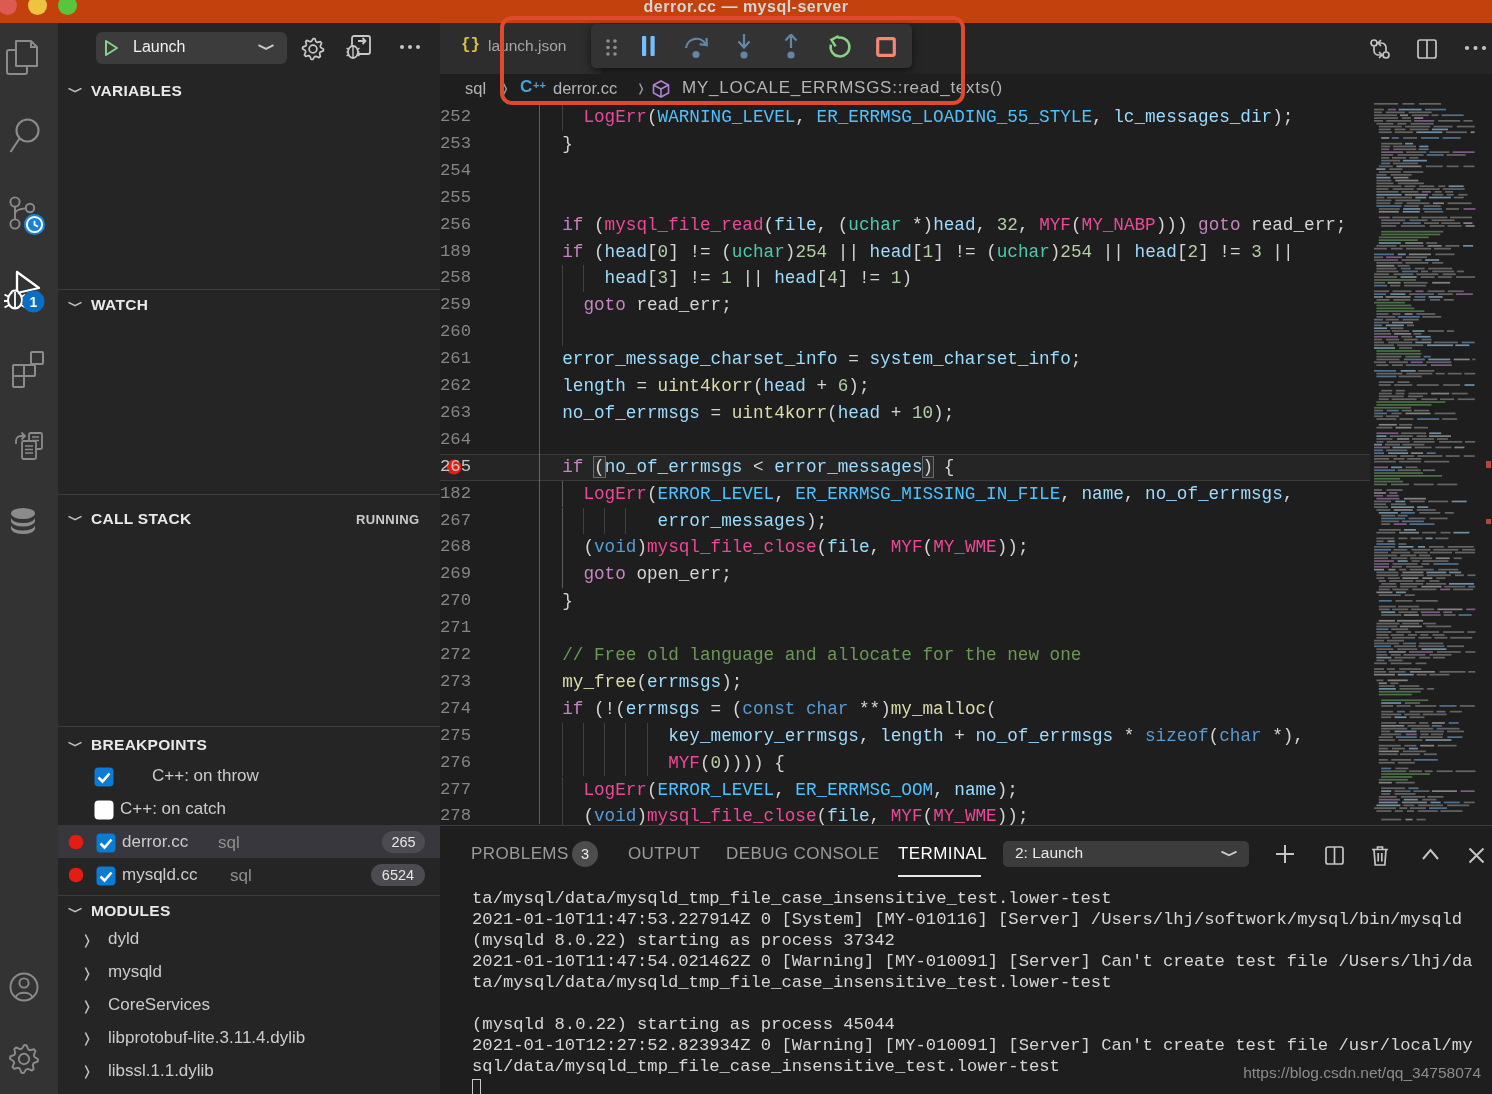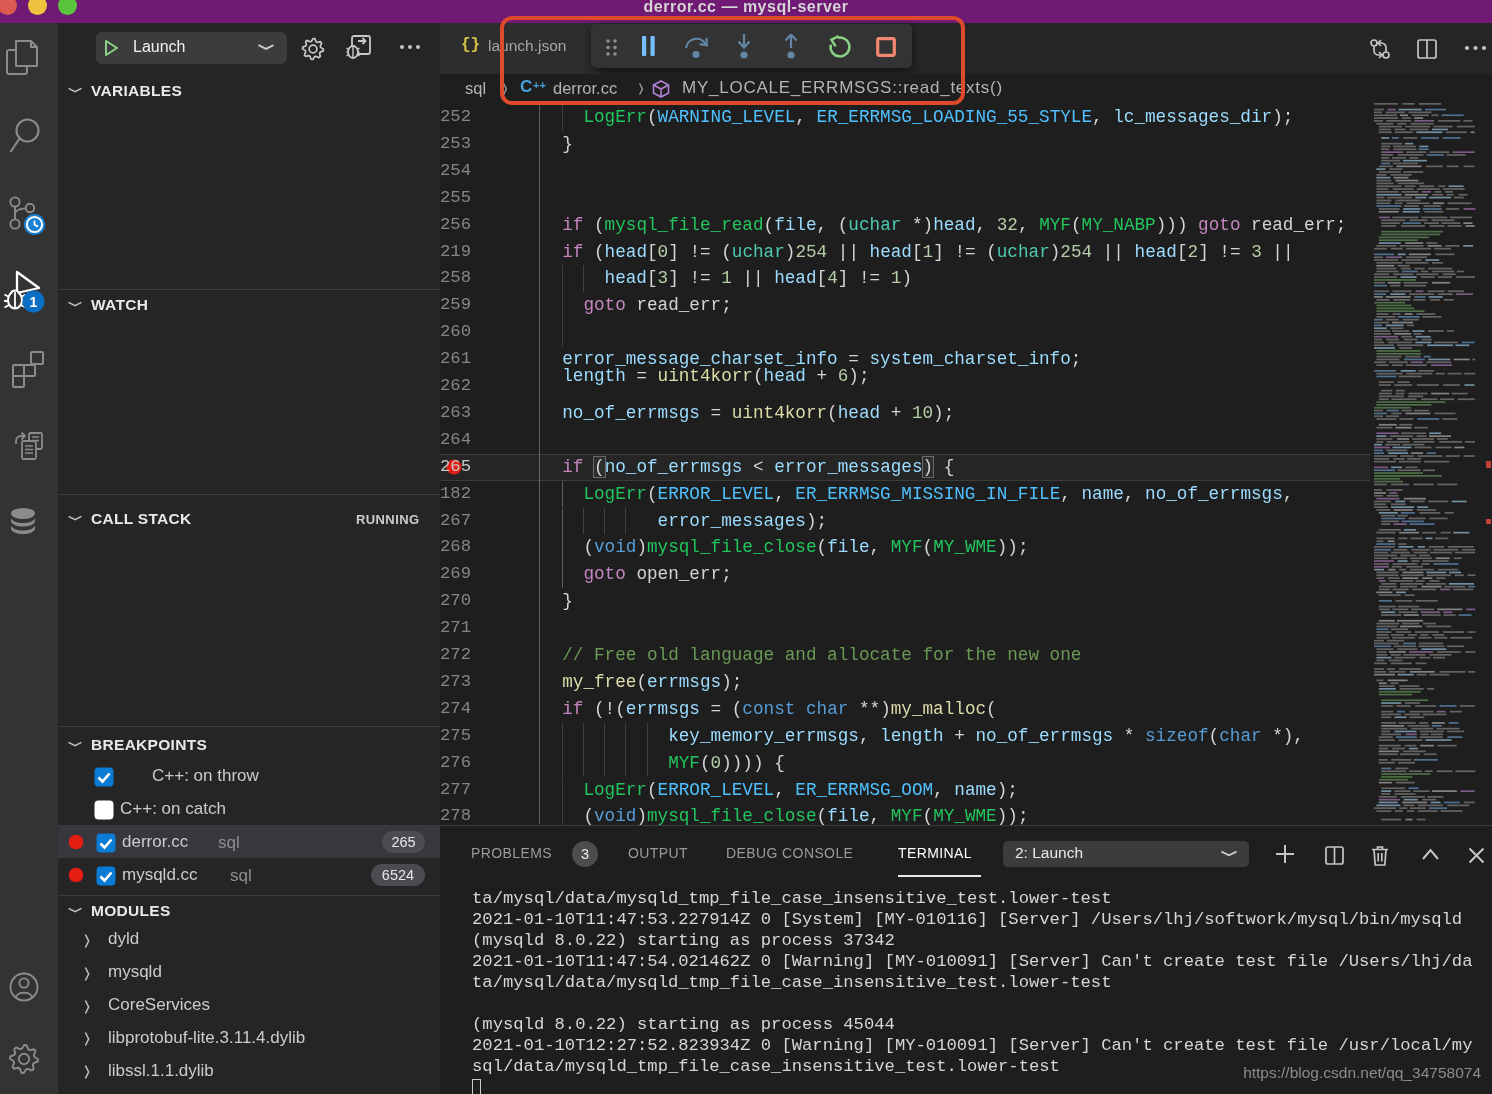--- a/index.html
+++ b/index.html
@@ -1,43 +1,43 @@
 <!DOCTYPE html>
 <html><head><meta charset="utf-8"><style>
 *{margin:0;padding:0;box-sizing:border-box;}
 html,body{width:1492px;height:1094px;overflow:hidden;background:#1e1e1e;
   font-family:"Liberation Sans",sans-serif;}
 .abs{position:absolute;}
-#titlebar{left:0;top:0;width:1492px;height:23px;background:#701a75;}
+#titlebar{left:0;top:0;width:1492px;height:23px;background:#c2410c;}
 .tl{position:absolute;top:-4px;width:19px;height:19px;border-radius:50%;}
 #title{position:absolute;top:-2px;left:0;width:1492px;text-align:center;
   color:#d5d5d5;font-size:16px;font-weight:600;letter-spacing:.5px;}
 #activitybar{left:0;top:23px;width:58px;height:1071px;background:#333333;}
 #sidebar{left:58px;top:23px;width:382px;height:1071px;background:#252526;}
 #editor{left:440px;top:23px;width:1052px;height:802px;background:#1e1e1e;}
 #tabbar{position:absolute;left:0;top:0;width:1052px;height:51px;background:#252526;}
 #tab1{position:absolute;left:0;top:0;width:161px;height:51px;background:#2d2d2d;
   color:#a6a6a6;font-size:15.5px;}
 #breadcrumbs{position:absolute;left:0;top:51px;width:1052px;height:30px;background:#1e1e1e;
   color:#b4b4b4;font-size:16.5px;}
 #dbgbar{position:absolute;left:151px;top:1px;width:321px;height:44px;background:#333333;
   border-radius:5px;box-shadow:0 3px 9px rgba(0,0,0,.55);}
 #code{position:absolute;left:0;top:81px;width:1052px;height:720px;}
 .cl{position:absolute;left:101px;white-space:pre;font-family:"Liberation Mono",monospace;
   font-size:17.67px;line-height:26.9px;height:26.9px;color:#d4d4d4;}
 .ln{position:absolute;left:0px;width:59px;text-align:left;font-family:"Liberation Mono",monospace;
   font-size:17.3px;line-height:26.9px;height:26.9px;color:#858585;}
-.k{color:#C586C0;}.t{color:#569CD6;}.m{color:#22c55e;}.f{color:#DCDCAA;}
+.k{color:#C586C0;}.t{color:#569CD6;}.m{color:#ec4899;}.f{color:#DCDCAA;}
 .e{color:#4FC1FF;}.v{color:#9CDCFE;}.n{color:#B5CEA8;}.c{color:#6A9955;}.ty{color:#4EC9B0;}
 .bm{border:1px solid #6a6a6a;margin:-1px;background:rgba(90,90,90,.18);}
 .guide{position:absolute;width:1px;background:#404040;}
 .gactive{background:#5e5e5e;}
 #panel{left:440px;top:825px;width:1052px;height:269px;background:#1e1e1e;
   border-top:1px solid #3c3c3c;}
-.ptab{position:absolute;top:0;height:55px;line-height:55px;font-size:14px;
+.ptab{position:absolute;top:0;height:55px;line-height:55px;font-size:17px;
   letter-spacing:.4px;color:#9b9b9b;}
 .term{position:absolute;white-space:pre;font-family:"Liberation Mono",monospace;
   font-size:17.2px;line-height:21px;height:21px;color:#d6d6d6;left:32px;}
 #redrect{left:500px;top:16px;width:465px;height:89px;border:4.5px solid #df4a2d;
   border-radius:12px;z-index:60;}
 #watermark{right:11px;top:1064px;font-size:15.5px;color:#a3a3a3;opacity:.82;z-index:70;}
 .hdr{position:absolute;left:33px;font-weight:700;font-size:15.5px;color:#e9e9e9;letter-spacing:.3px;}
 .sep{position:absolute;left:0;width:382px;height:1px;background:#3c3c3c;}
 .sideitem{position:absolute;color:#cccccc;font-size:17px;}
 .badgepill{position:absolute;background:#4b4b51;color:#e6e6e6;font-size:14.5px;
@@ -313,32 +313,32 @@
       <div class="guide" style="left:206.5px;top:645.6px;height:26.9px;"></div>
       <div class="ln" style="top:0.0px;">252</div>
       <div class="cl" style="top:0.0px;">    <span class="m">LogErr</span>(<span class="e">WARNING_LEVEL</span>, <span class="e">ER_ERRMSG_LOADING_55_STYLE</span>, <span class="v">lc_messages_dir</span>);</div>
       <div class="ln" style="top:26.9px;">253</div>
       <div class="cl" style="top:26.9px;">  }</div>
       <div class="ln" style="top:53.8px;">254</div>
       <div class="cl" style="top:53.8px;"></div>
       <div class="ln" style="top:80.7px;">255</div>
       <div class="ln" style="top:107.6px;">256</div>
       <div class="cl" style="top:107.6px;">  <span class="k">if</span> (<span class="m">mysql_file_read</span>(<span class="v">file</span>, (<span class="ty">uchar</span> *)<span class="v">head</span>, <span class="n">32</span>, <span class="m">MYF</span>(<span class="m">MY_NABP</span>))) <span class="k">goto</span> read_err;</div>
-      <div class="ln" style="top:134.5px;">219</div>
+      <div class="ln" style="top:134.5px;">189</div>
       <div class="cl" style="top:134.5px;">  <span class="k">if</span> (<span class="v">head</span>[<span class="n">0</span>] != (<span class="ty">uchar</span>)<span class="n">254</span> || <span class="v">head</span>[<span class="n">1</span>] != (<span class="ty">uchar</span>)<span class="n">254</span> || <span class="v">head</span>[<span class="n">2</span>] != <span class="n">3</span> ||</div>
       <div class="ln" style="top:161.4px;">258</div>
       <div class="cl" style="top:161.4px;">      <span class="v">head</span>[<span class="n">3</span>] != <span class="n">1</span> || <span class="v">head</span>[<span class="n">4</span>] != <span class="n">1</span>)</div>
       <div class="ln" style="top:188.3px;">259</div>
       <div class="cl" style="top:188.3px;">    <span class="k">goto</span> read_err;</div>
       <div class="ln" style="top:215.2px;">260</div>
       <div class="cl" style="top:215.2px;"></div>
       <div class="ln" style="top:242.1px;">261</div>
       <div class="cl" style="top:242.1px;">  <span class="v">error_message_charset_info</span> = <span class="v">system_charset_info</span>;</div>
       <div class="ln" style="top:269.0px;">262</div>
-      <div class="cl" style="top:259px;text-align:right;">  <span class="v">length</span> = <span class="f">uint4korr</span>(<span class="v">head</span> + <span class="n">6</span>);</div>
+      <div class="cl" style="top:269.0px;text-align:right;">  <span class="v">length</span> = <span class="f">uint4korr</span>(<span class="v">head</span> + <span class="n">6</span>);</div>
       <div class="ln" style="top:295.9px;">263</div>
       <div class="cl" style="top:295.9px;">  <span class="v">no_of_errmsgs</span> = <span class="f">uint4korr</span>(<span class="v">head</span> + <span class="n">10</span>);</div>
       <div class="ln" style="top:322.8px;">264</div>
       <div class="cl" style="top:322.8px;"></div>
       <div class="abs" style="left:0;top:349.7px;width:1052px;height:26.9px;background:rgba(255,255,255,.035);border-top:1px solid rgba(255,255,255,.10);border-bottom:1px solid rgba(255,255,255,.10);"></div>
       <svg class="abs" style="left:6px;top:355.2px" width="16" height="16">
         <circle cx="8" cy="8" r="7.5" fill="#e41d12"></circle>
       </svg>
       <div class="ln" style="top:349.7px;color:#c6c6c6;">265</div>
       <div class="cl" style="top:349.7px;">  <span class="k">if</span> <span class="bm">(</span><span class="v">no_of_errmsgs</span> &lt; <span class="v">error_messages</span><span class="bm">)</span> {</div>

